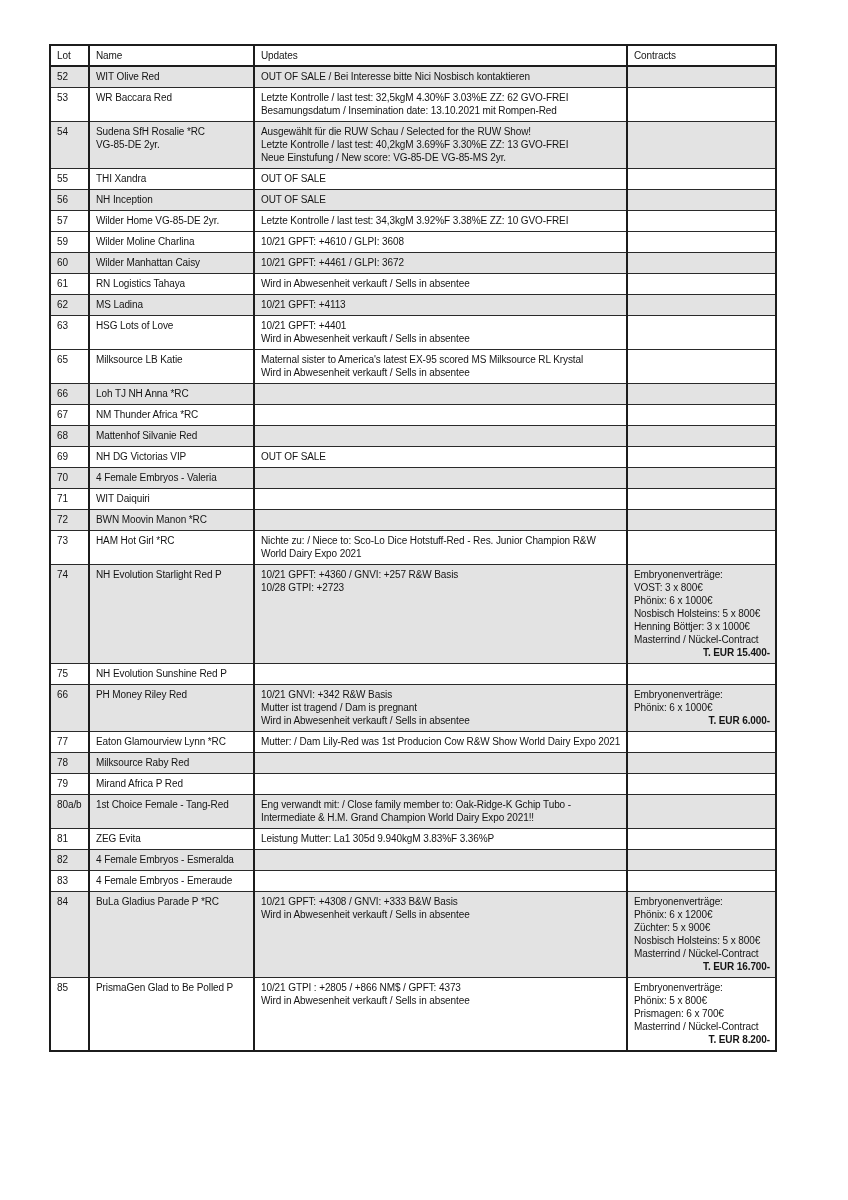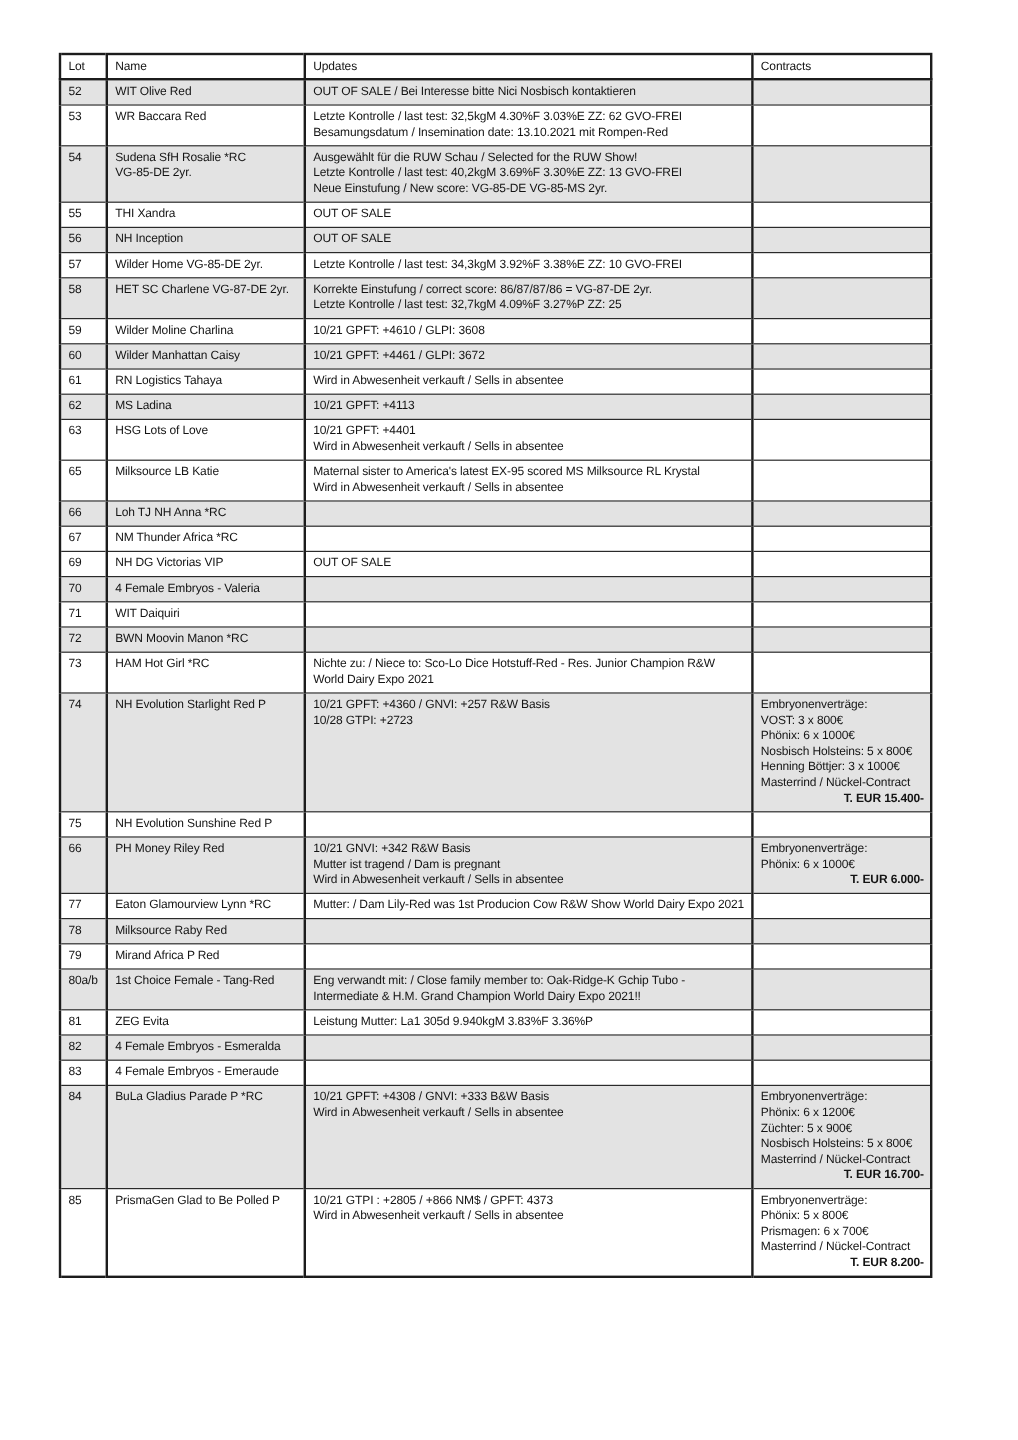--- a/index.html
+++ b/index.html
@@ -115,31 +115,20 @@
         <tr>
           <td>57</td>
           <td>
             <div class="line">Wilder Home VG-85-DE 2yr.</div>
           </td>
           <td>
             <div class="line">Letzte Kontrolle / last test: 34,3kgM 3.92%F 3.38%E ZZ: 10 GVO-FREI</div>
           </td>
           <td></td>
         </tr>
-        <tr class="shaded">
-          <td>58</td>
-          <td>
-            <div class="line">HET SC Charlene VG-87-DE 2yr.</div>
-          </td>
-          <td>
-            <div class="line">Korrekte Einstufung / correct score: 86/87/87/86 = VG-87-DE 2yr.</div>
-            <div class="line">Letzte Kontrolle / last test: 32,7kgM 4.09%F 3.27%P ZZ: 25</div>
-          </td>
-          <td></td>
-        </tr>
         <tr>
           <td>59</td>
           <td>
             <div class="line">Wilder Moline Charlina</div>
           </td>
           <td>
             <div class="line">10/21 GPFT: +4610 / GLPI: 3608</div>
           </td>
           <td></td>
         </tr>
@@ -200,20 +189,28 @@
           <td>
             <div class="line">Loh TJ NH Anna *RC</div>
           </td>
           <td></td>
           <td></td>
         </tr>
         <tr>
           <td>67</td>
           <td>
             <div class="line">NM Thunder Africa *RC</div>
+          </td>
+          <td></td>
+          <td></td>
+        </tr>
+        <tr class="shaded">
+          <td>68</td>
+          <td>
+            <div class="line">Mattenhof Silvanie Red</div>
           </td>
           <td></td>
           <td></td>
         </tr>
         <tr>
           <td>69</td>
           <td>
             <div class="line">NH DG Victorias VIP</div>
           </td>
           <td>

